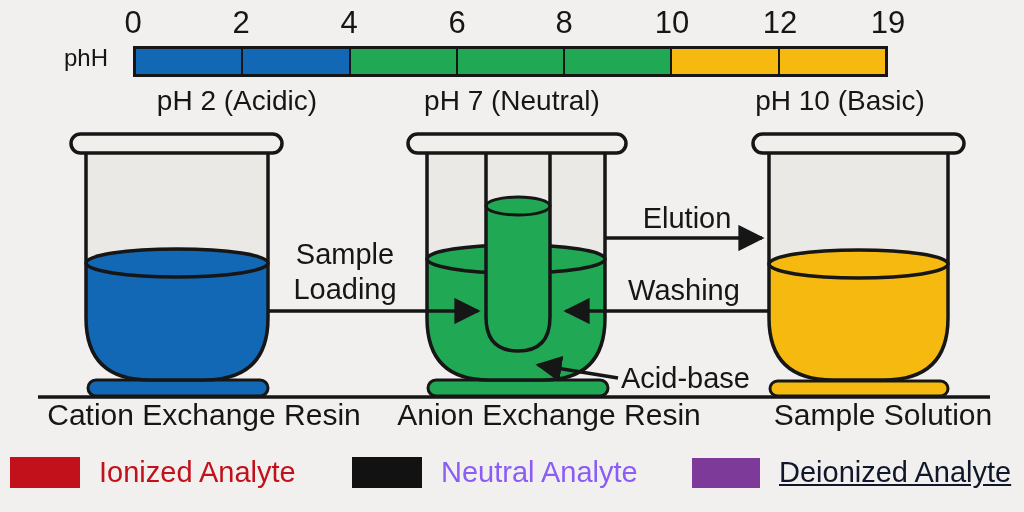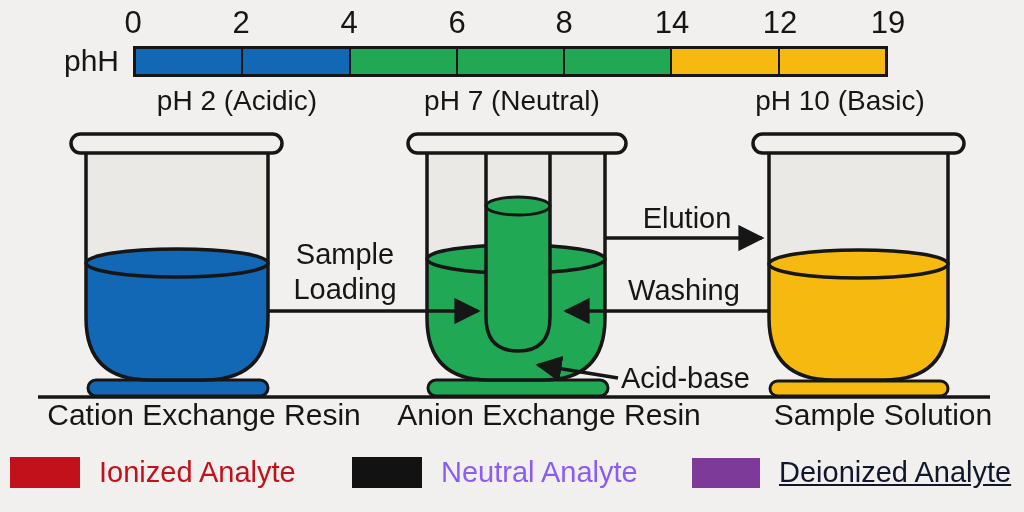--- a/index.html
+++ b/index.html
@@ -1,20 +1,20 @@
 <!DOCTYPE html>
 <html><head>
 <meta charset="utf-8">
 <style>
   html,body{margin:0;padding:0;}
   .stage{
     position:relative;width:1024px;height:512px;background:#f2f0ee;
     font-family:"Liberation Sans",sans-serif;color:#161616;overflow:hidden;
   }
-  .axis-label{position:absolute;left:64px;top:44px;font-size:30px;font-weight:500;}
+  .axis-label{position:absolute;left:64px;top:44px;font-size:24px;font-weight:500;}
   .tick{position:absolute;top:5px;transform:translateX(-50%);font-size:31px;font-weight:500;}
   .bar{
     position:absolute;left:133px;top:46px;width:755px;height:31px;
     border:3px solid #161616;box-sizing:border-box;display:flex;
   }
   .seg{flex:1;border-right:2.5px solid #161616;}
   .seg:last-child{border-right:none;}
   .seg-blue{background:#1368b5;}
   .seg-green{background:#21a855;}
   .seg-yellow{background:#f6b90f;}
@@ -38,21 +38,21 @@
 
 <div class="stage">
 
   <div class="axis-label">phH</div>
 
   <span class="tick" style="left:133px">0</span>
   <span class="tick" style="left:241px">2</span>
   <span class="tick" style="left:349px">4</span>
   <span class="tick" style="left:457px">6</span>
   <span class="tick" style="left:564px">8</span>
-  <span class="tick" style="left:672px">14</span>
+  <span class="tick" style="left:672px">10</span>
   <span class="tick" style="left:780px">12</span>
   <span class="tick" style="left:888px">19</span>
 
   <div class="bar">
     <div class="seg seg-blue"></div>
     <div class="seg seg-blue"></div>
     <div class="seg seg-green"></div>
     <div class="seg seg-green"></div>
     <div class="seg seg-green"></div>
     <div class="seg seg-yellow"></div>

